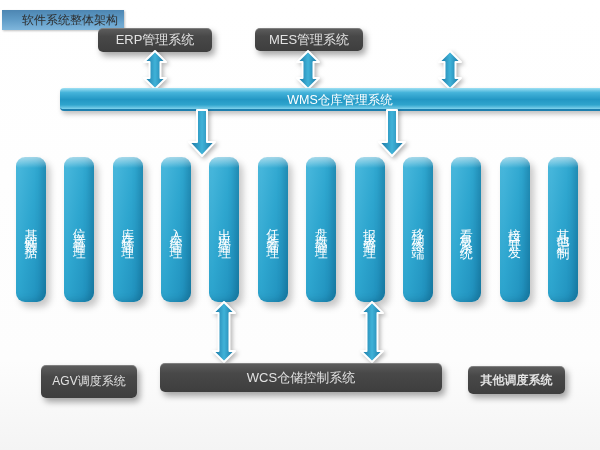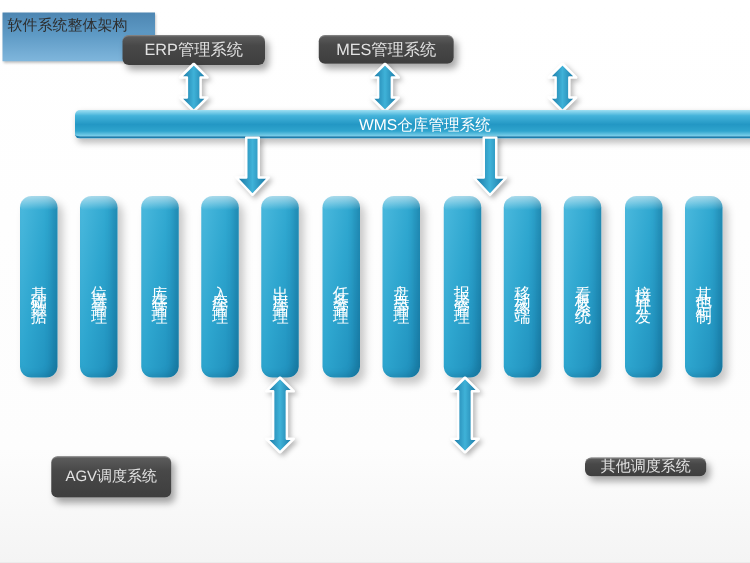--- a/index.html
+++ b/index.html
@@ -8,43 +8,43 @@
     background:#e9e9e9;
   }
   .canvas{
     position:relative;
     width:600px;height:450px;
     background:linear-gradient(180deg,#ffffff 0%,#fdfdfd 80%,#f4f4f4 100%);
     overflow:hidden;
   }
   
   .header-bar{
-    position:absolute;left:2px;top:10px;width:122px;height:39px;
+    position:absolute;left:2px;top:10px;width:122px;height:20px;
     background:linear-gradient(180deg,#4d86b2 0%,#5e9ac5 45%,#7fb6dc 100%);
     color:#2e2e2e;font-size:12px;line-height:21px;
-    padding-left:4px;box-sizing:border-box;
+    padding-left:20px;box-sizing:border-box;
     box-shadow:1px 1px 2px rgba(0,0,0,.25);
     white-space:nowrap;
   }
   
   .dark-box{
     position:absolute;
     background:linear-gradient(180deg,#5e5e5e 0%,#484848 35%,#3e3e3e 100%);
     border-radius:5px;
     color:#e2e2e2;font-size:13px;
     display:flex;align-items:center;justify-content:center;
     box-shadow:3px 4px 6px rgba(0,0,0,.35), inset 0 1px 0 rgba(255,255,255,.22);
     white-space:nowrap;
   }
   .box-erp {left:98px; top:28px; width:114px;height:24px;}
   .box-mes {left:255px;top:28px; width:108px;height:23px;}
   .box-ecom{left:395px;top:28px; width:111px;height:23px;}
   .box-agv {left:41px; top:365px;width:96px; height:33px;font-size:12px;}
   .box-wcs {left:160px;top:363px;width:282px;height:29px;}
-  .box-other{left:468px;top:366px;width:97px;height:15px;font-size:12px;}
+  .box-other{left:468px;top:366px;width:97px;height:28px;font-size:12px;font-weight:bold;}
   
   .wms-bar{
     position:absolute;left:20px;top:88px;width:560px;height:23px;
     border-radius:4px;
     background:linear-gradient(180deg,#9fe0f3 0%,#44b3da 22%,#2397c4 55%,#2fa4cd 80%,#7fd2ec 100%);
     border-bottom:2px solid #1d7fae;box-sizing:border-box;
     color:#ffffff;font-size:12.5px;
     display:flex;align-items:flex-end;justify-content:center;
     box-shadow:2px 3px 5px rgba(0,0,0,.25);
     white-space:nowrap;
@@ -175,18 +175,21 @@
   <svg class="arrow arr-bot1" width="26" height="62" viewBox="0 0 26 62">
     <path d="M13 1 L24 12 L18.5 12 L18.5 50 L24 50 L13 61 L2 50 L7.5 50 L7.5 12 L2 12 Z" fill="url(#arrowGrad)" stroke="#ffffff" stroke-width="2" stroke-linejoin="round"></path>
   </svg>
   <svg class="arrow arr-bot2" width="26" height="62" viewBox="0 0 26 62">
     <path d="M13 1 L24 12 L18.5 12 L18.5 50 L24 50 L13 61 L2 50 L7.5 50 L7.5 12 L2 12 Z" fill="url(#arrowGrad)" stroke="#ffffff" stroke-width="2" stroke-linejoin="round"></path>
   </svg>
 
   <div class="dark-box box-agv">
     <span>AGV调度系统</span>
   </div>
+  <div class="dark-box box-wcs">
+    <span>WCS仓储控制系统</span>
+  </div>
   <div class="dark-box box-other">
     <span>其他调度系统</span>
   </div>
 
 
 </div>
 
 </body></html>

